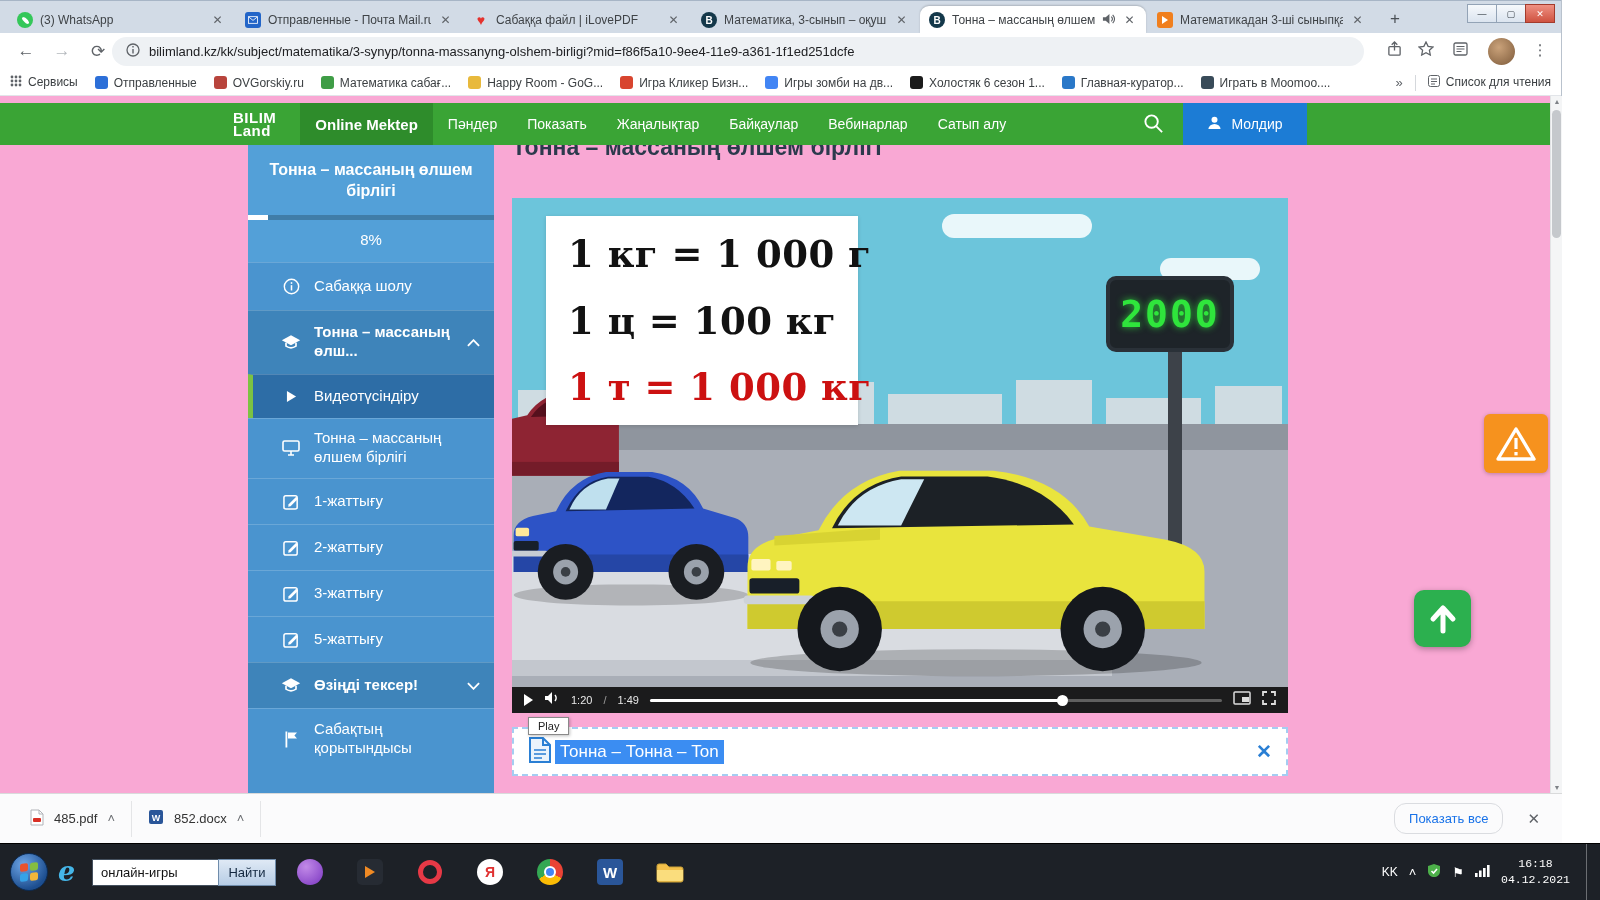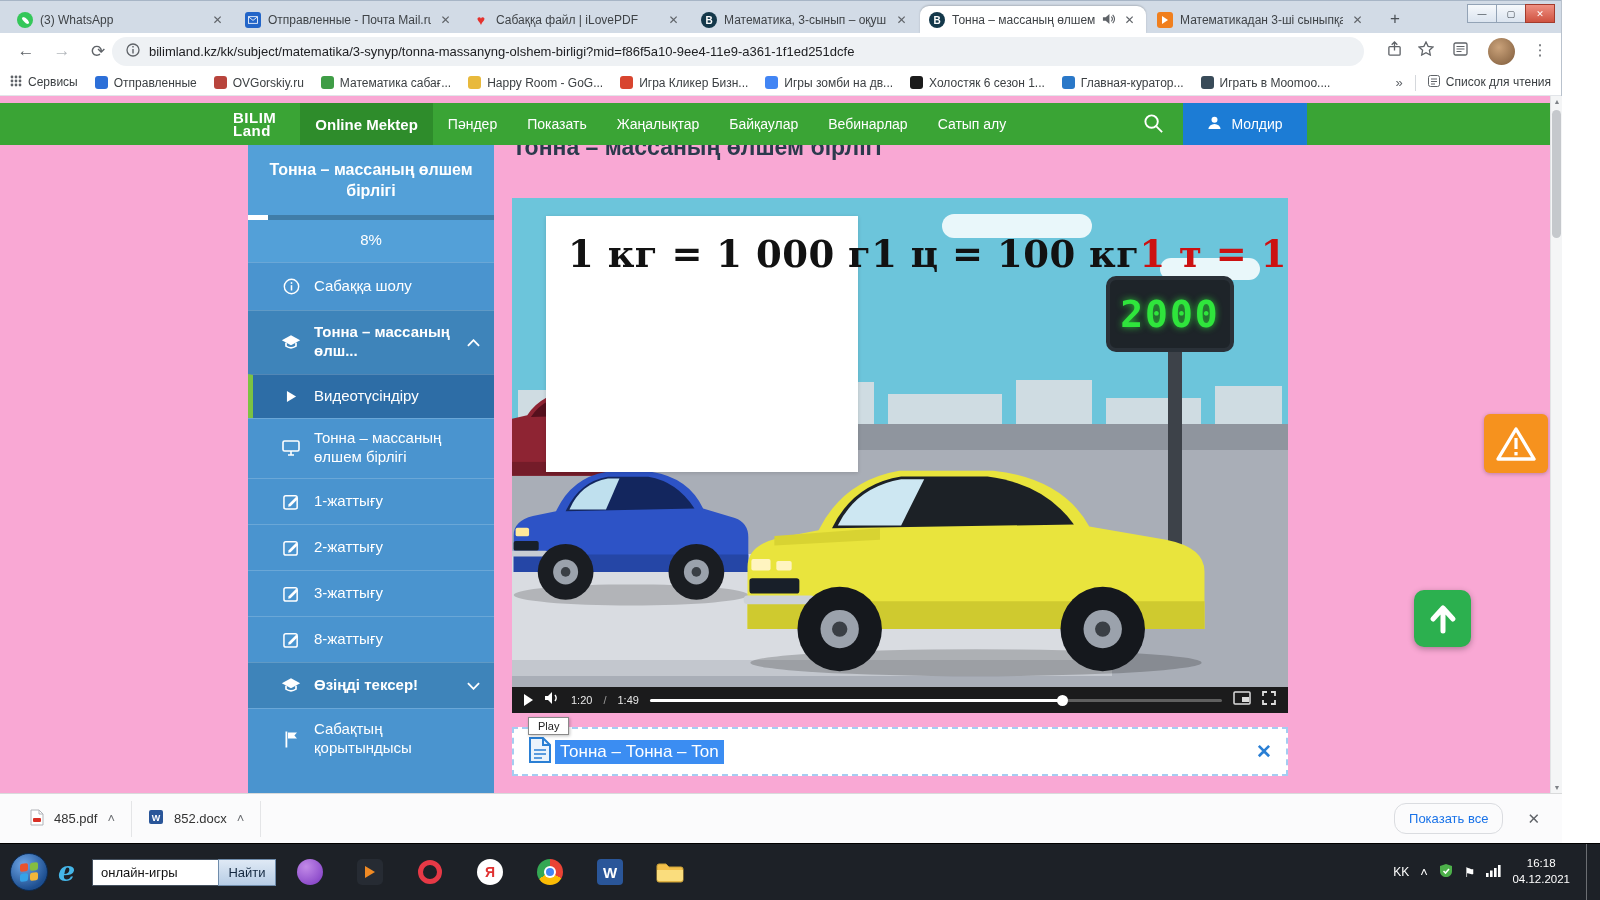--- a/index.html
+++ b/index.html
@@ -72,21 +72,21 @@
 .cloud {position:absolute; background:#fff; border-radius:20px; opacity:.85;}
 #city {position:absolute; left:0; top:178px; width:776px; height:48px; display:flex; align-items:flex-end; gap:14px; padding:0 6px;}
 #city div {background:#d5dde3; opacity:.95;}
 #road {position:absolute; left:0; top:226px; width:776px; height:289px; background:#a9aeb7;}
 #roadband {position:absolute; left:0; top:226px; width:776px; height:26px; background:#8f959e;}
 #platform {position:absolute; left:0; top:356px; width:600px; height:106px; background:#d9dce1;}
 #platform-face {position:absolute; left:0; top:462px; width:600px; height:16px; background:#c3c7ce;}
 #pole {position:absolute; left:656px; top:148px; width:14px; height:214px; background:#3d4249;}
 #scale-display {position:absolute; left:594px; top:78px; width:128px; height:76px; background:#1e2429; border:4px solid #2a3138; border-radius:10px; display:flex; align-items:center; justify-content:center;}
 #scale-value {font-family:"DejaVu Sans Mono",monospace; font-size:38px; font-weight:bold; color:#2fe53c; letter-spacing:2px; text-shadow:0 0 7px rgba(47,229,60,.8);}
-#formula-card {position:absolute; left:34px; top:18px; width:312px; height:256px; background:#fff; padding:16px 22px; display:flex; flex-direction:row; justify-content:space-between; box-shadow:0 1px 4px rgba(0,0,0,.15);}
+#formula-card {position:absolute; left:34px; top:18px; width:312px; height:209px; background:#fff; padding:16px 22px; display:flex; flex-direction:column; justify-content:space-between; box-shadow:0 1px 4px rgba(0,0,0,.15);}
 .formula {font-family:"DejaVu Serif",serif; font-size:37px; font-weight:600; letter-spacing:.5px; white-space:nowrap;}
 .carimg {position:absolute;}
 
 
 #vcontrols {position:absolute; left:0; bottom:0; width:776px; height:26px; background:rgba(16,16,16,.93); display:flex; align-items:center; padding:0 12px; gap:11px; color:#e8e8e8;}
 #vplay {width:0; height:0; border-left:9px solid #fff; border-top:6px solid transparent; border-bottom:6px solid transparent;}
 .vtime {font-size:11px; white-space:nowrap;}
 #vprog {flex:1; position:relative; height:3px; background:#5f5f5f; border-radius:2px;}
 #vplayed {position:absolute; left:0; top:0; height:3px; background:#fff; border-radius:2px;}
 #vknob {position:absolute; top:-4px; width:11px; height:11px; border-radius:50%; background:#fff; transform:translateX(-5px);}
@@ -114,21 +114,21 @@
 
 #taskbar {position:absolute; top:843px; left:0; width:1600px; height:57px; background:#1d2127; border-top:1px solid #000;}
 #startorb {position:absolute; left:10px; top:9px; width:38px; height:38px; border-radius:50%; background:radial-gradient(circle at 35% 30%, #6ea6e8, #1d4e8f 72%); border:1px solid #0c2c55; display:flex; align-items:center; justify-content:center;}
 .winflag {width:18px; height:18px; display:grid; grid-template-columns:1fr 1fr; grid-template-rows:1fr 1fr; gap:2px; transform:skewY(-6deg);}
 .winflag span {border-radius:2px;}
 #ieicon {position:absolute; left:58px; top:12px; font-family:"DejaVu Serif",serif; font-style:italic; font-weight:bold; font-size:27px; color:#45b6e8;}
 #tsearch {position:absolute; left:92px; top:15px; width:134px; height:27px; border:1px solid #44505e; background:#fff; font-size:13px; padding:0 8px; color:#111; font-family:"Liberation Sans",sans-serif;}
 #tfind {position:absolute; left:218px; top:15px; width:58px; height:27px; background:linear-gradient(#dfe9f5,#b7cde5); border:1px solid #6f8cab; font-size:13px; color:#12273f; display:flex; align-items:center; justify-content:center;}
 .tbapp {position:absolute; top:13px; width:30px; height:30px; display:flex; align-items:center; justify-content:center;}
 #tray {position:absolute; right:0; top:0; height:100%; display:flex; align-items:center; gap:11px; padding-right:8px; color:#fff; font-size:12px;}
-#trayclock {text-align:center; font-size:11.5px; line-height:1.35;}
+#trayclock {text-align:center; font-size:11.5px; line-height:1.35;font-family:Liberation Mono, monospace;}
 #desksliver {width:6px; height:100%; border-left:1px solid rgba(255,255,255,.35); margin-left:5px;}
 </style>
 </head>
 <body>
 
 <div id="bwindow">
 
   <div id="tabstrip">
     <div class="tab" style="left:8px">
       <span class="fav16" style="background:#34c759">
@@ -381,21 +381,21 @@
           </span>
         <span class="lbl">3-жаттығу</span>
       </div>
       <div class="srow" style="height:46px">
         <span class="sicon">
             <svg width="17" height="17" viewBox="0 0 18 18">
               <rect x="1" y="3" width="14" height="14" rx="2" fill="none" stroke="#fff" stroke-width="1.6"></rect>
               <path d="M6 12l8-8 2 2-8 8-2.5.5z" fill="#fff"></path>
             </svg>
           </span>
-        <span class="lbl">8-жаттығу</span>
+        <span class="lbl">5-жаттығу</span>
       </div>
       <div class="srow sect" style="height:46px">
         <span class="sicon">
             <svg width="20" height="16" viewBox="0 0 24 18">
               <path d="M12 1L23 7 12 13 1 7z" fill="#fff"></path>
               <path d="M6 10v4q6 4 12 0v-4" fill="none" stroke="#fff" stroke-width="2"></path>
             </svg>
           </span>
         <span class="lbl">Өзіңді тексер!</span>
         <span class="chev"><svg width="13" height="8" viewBox="0 0 14 8">

